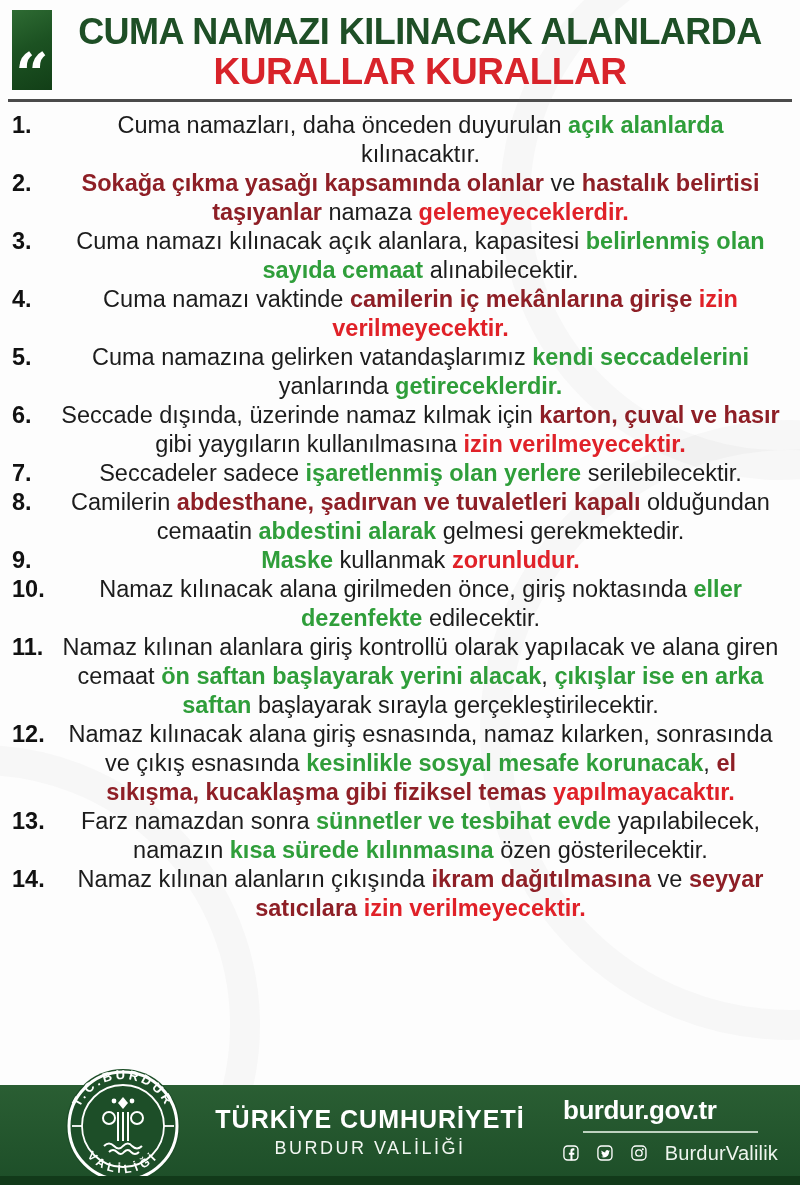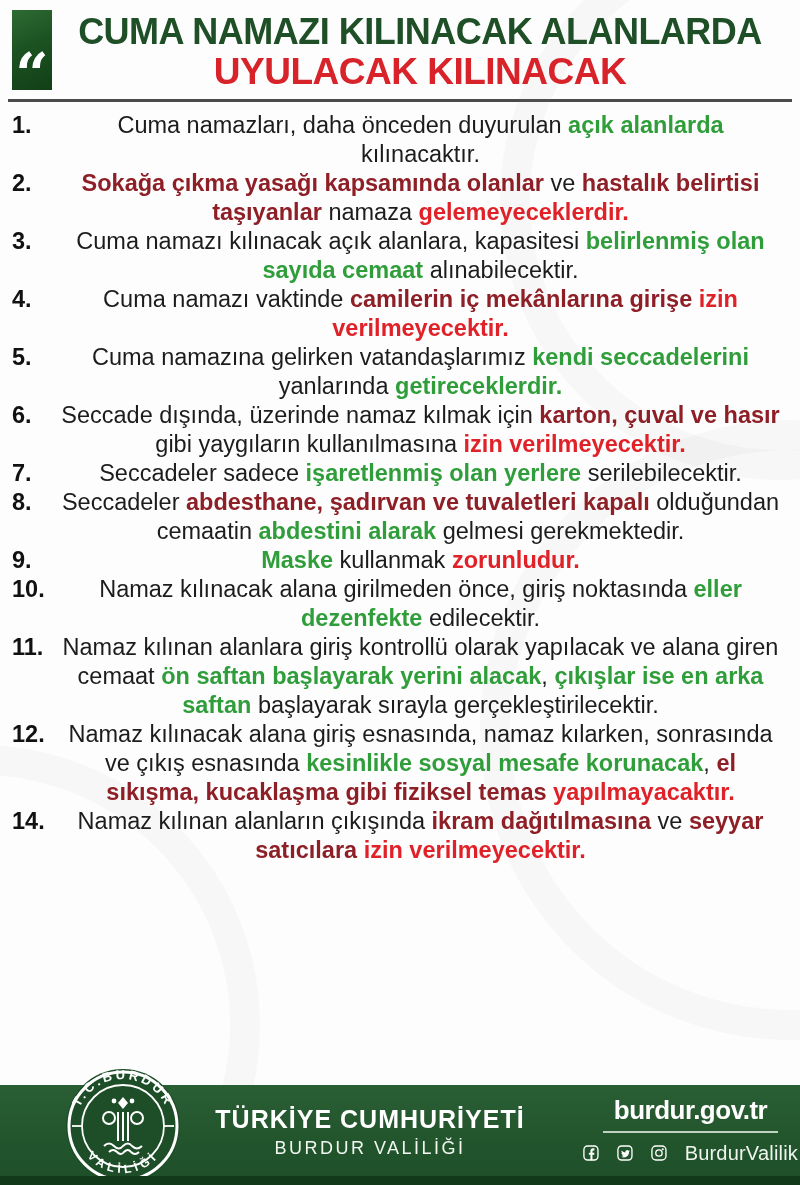--- a/index.html
+++ b/index.html
@@ -50,21 +50,21 @@
   .footer{
     position:absolute; left:0; right:0; bottom:0; height:100px;
     background:linear-gradient(var(--footer_green_light), var(--footer_green));
   }
   .footer-strip{position:absolute; left:0; right:0; bottom:0; height:9px; background:var(--footer_strip);}
   .seal{position:absolute; left:64px; top:-18px; width:118px; height:118px;}
   .seal text{fill:#fff; font-family:"Liberation Sans",sans-serif;}
   .footer-center{position:absolute; left:205px; width:330px; top:18px; text-align:center; color:#fff;}
   .org-line1{font-size:25px; font-weight:bold; letter-spacing:1px; line-height:1.3;}
   .org-line2{font-size:18px; font-weight:normal; letter-spacing:2.5px; line-height:1.35; color:#f2f7f2;}
-  .footer-right{position:absolute; right:2px; width:215px; top:10px; text-align:center; color:#fff;}
+  .footer-right{position:absolute; right:22px; width:215px; top:10px; text-align:left; color:#fff;}
   .website{font-size:26px; font-weight:bold; letter-spacing:-.5px;}
   .website-rule{height:2px; width:175px; background:#d9e8d9; margin:5px auto 7px auto; opacity:.85;}
   .social-row{display:flex; align-items:center; justify-content:center; gap:18px;}
   .social-row svg{display:block;}
   .handle{font-size:20px; color:#eef5ee; font-weight:normal; letter-spacing:.2px;}
 </style>
 </head>
 <body>
 
 <div class="watermark">
@@ -72,21 +72,21 @@
   <div class="wm-ring wm-2"></div>
   <div class="wm-ring wm-3"></div>
 </div>
 
 <header class="header">
   <div class="quote-box">
     <span class="quote-glyph">“</span>
   </div>
   <div class="title-block">
     <div class="title-line1">CUMA NAMAZI KILINACAK ALANLARDA</div>
-    <div class="title-line2">UYULACAK KILINACAK</div>
+    <div class="title-line2">KURALLAR KURALLAR</div>
   </div>
 </header>
 
 <div class="divider"></div>
 
 <main class="rules">
 
 <div class="rule">
       <span class="rule-num">1.</span>
       <span class="rule-text"><span class="seg-black">Cuma namazları, daha önceden duyurulan </span><span class="seg-green">açık alanlarda</span><span class="seg-black"> kılınacaktır.</span></span>
@@ -110,37 +110,41 @@
     <div class="rule">
       <span class="rule-num">6.</span>
       <span class="rule-text"><span class="seg-black">Seccade dışında, üzerinde namaz kılmak için </span><span class="seg-maroon">karton, çuval ve hasır</span><span class="seg-black"> gibi yaygıların kullanılmasına </span><span class="seg-red">izin verilmeyecektir.</span></span>
     </div>
     <div class="rule">
       <span class="rule-num">7.</span>
       <span class="rule-text"><span class="seg-black">Seccadeler sadece </span><span class="seg-green">işaretlenmiş olan yerlere</span><span class="seg-black"> serilebilecektir.</span></span>
     </div>
     <div class="rule">
       <span class="rule-num">8.</span>
-      <span class="rule-text"><span class="seg-black">Seccadeler </span><span class="seg-maroon">abdesthane, şadırvan ve tuvaletleri kapalı</span><span class="seg-black"> olduğundan cemaatin </span><span class="seg-green">abdestini alarak</span><span class="seg-black"> gelmesi gerekmektedir.</span></span>
+      <span class="rule-text"><span class="seg-black">Camilerin </span><span class="seg-maroon">abdesthane, şadırvan ve tuvaletleri kapalı</span><span class="seg-black"> olduğundan cemaatin </span><span class="seg-green">abdestini alarak</span><span class="seg-black"> gelmesi gerekmektedir.</span></span>
     </div>
     <div class="rule">
       <span class="rule-num">9.</span>
       <span class="rule-text"><span class="seg-green">Maske</span><span class="seg-black"> kullanmak </span><span class="seg-red">zorunludur.</span></span>
     </div>
     <div class="rule">
       <span class="rule-num">10.</span>
       <span class="rule-text"><span class="seg-black">Namaz kılınacak alana girilmeden önce, giriş noktasında </span><span class="seg-green">eller dezenfekte</span><span class="seg-black"> edilecektir.</span></span>
     </div>
     <div class="rule">
       <span class="rule-num">11.</span>
       <span class="rule-text"><span class="seg-black">Namaz kılınan alanlara giriş kontrollü olarak yapılacak ve alana giren cemaat </span><span class="seg-green">ön saftan başlayarak yerini alacak</span><span class="seg-black">, </span><span class="seg-green">çıkışlar ise en arka saftan</span><span class="seg-black"> başlayarak sırayla gerçekleştirilecektir.</span></span>
     </div>
     <div class="rule">
       <span class="rule-num">12.</span>
       <span class="rule-text"><span class="seg-black">Namaz kılınacak alana giriş esnasında, namaz kılarken, sonrasında ve çıkış esnasında </span><span class="seg-green">kesinlikle sosyal mesafe korunacak</span><span class="seg-black">, </span><span class="seg-maroon">el sıkışma, kucaklaşma gibi fiziksel temas</span><span class="seg-black"> </span><span class="seg-red">yapılmayacaktır.</span></span>
+    </div>
+    <div class="rule">
+      <span class="rule-num">13.</span>
+      <span class="rule-text"><span class="seg-black">Farz namazdan sonra </span><span class="seg-green">sünnetler ve tesbihat evde</span><span class="seg-black"> yapılabilecek, namazın </span><span class="seg-green">kısa sürede kılınmasına</span><span class="seg-black"> özen gösterilecektir.</span></span>
     </div>
     <div class="rule">
       <span class="rule-num">14.</span>
       <span class="rule-text"><span class="seg-black">Namaz kılınan alanların çıkışında </span><span class="seg-maroon">ikram dağıtılmasına</span><span class="seg-black"> ve </span><span class="seg-maroon">seyyar satıcılara</span><span class="seg-black"> </span><span class="seg-red">izin verilmeyecektir.</span></span>
     </div>
   </main>
 
 <footer class="footer">
   <svg class="seal" viewBox="0 0 118 118">
     <circle cx="59" cy="59" r="57" fill="var(--footer_green)"></circle>

